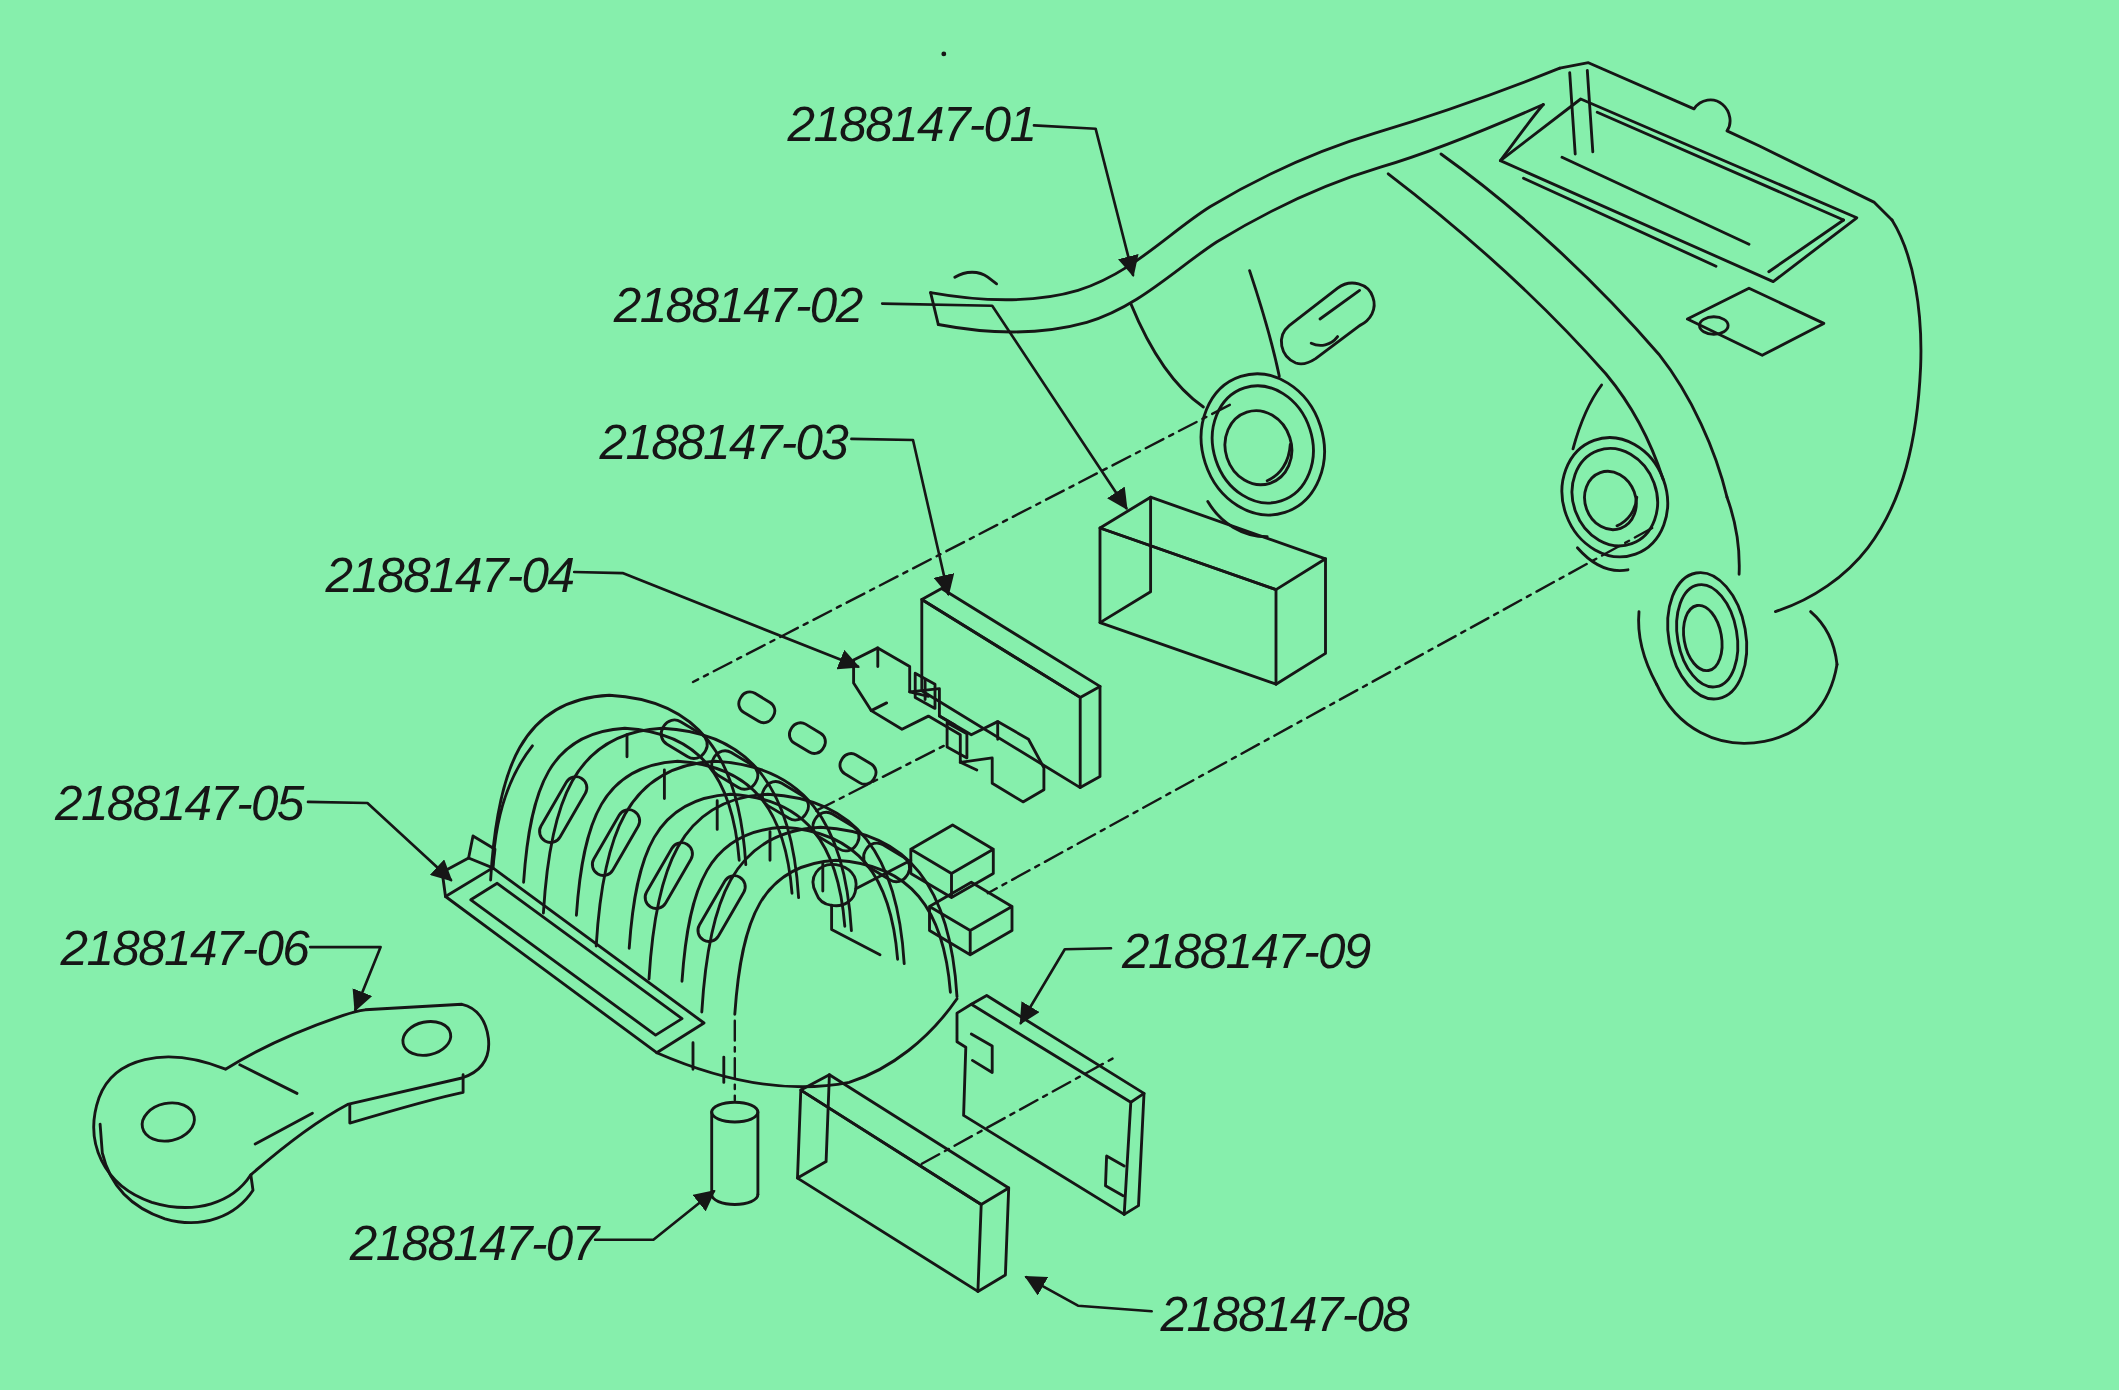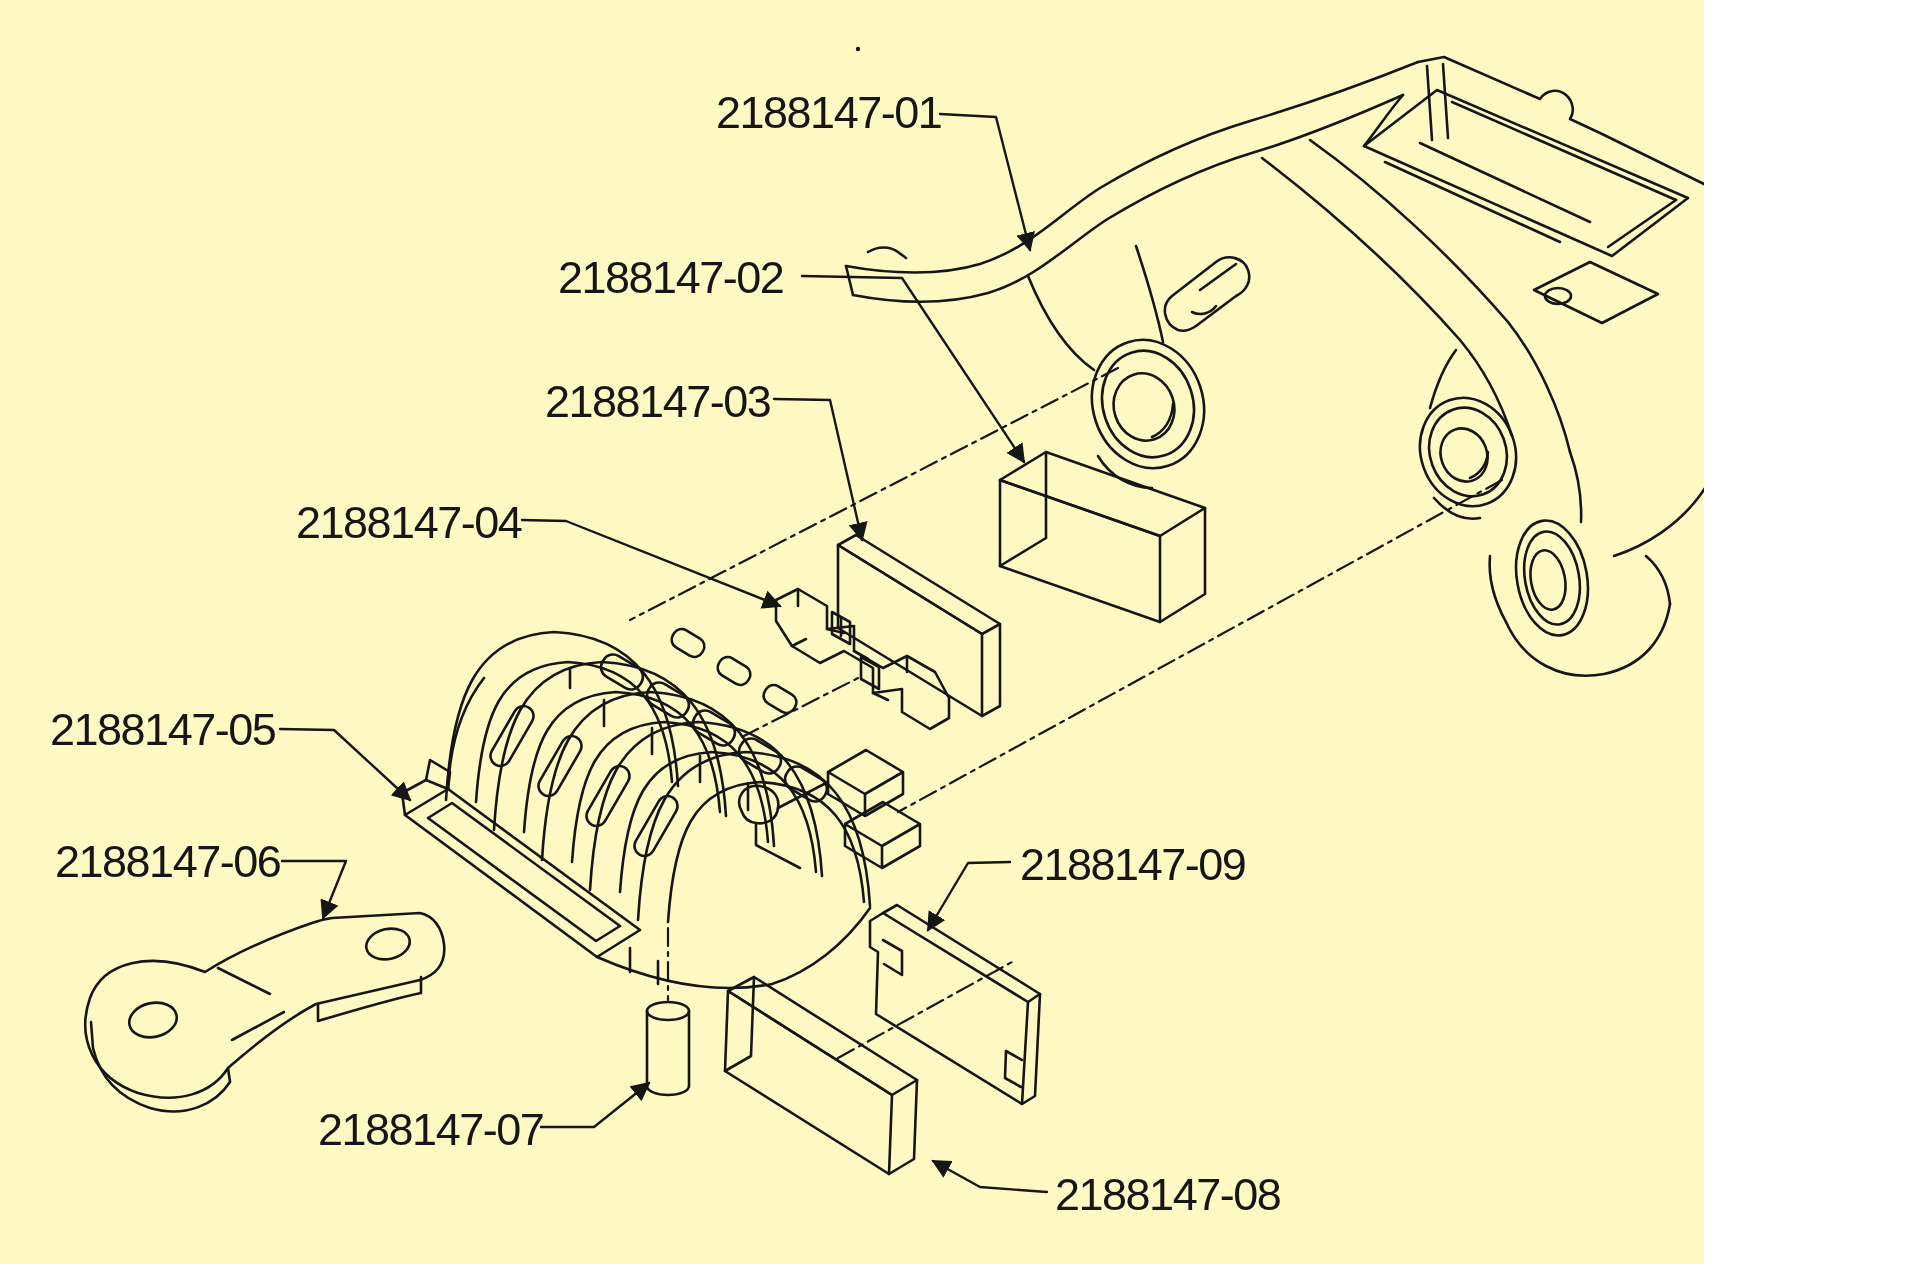--- a/index.html
+++ b/index.html
@@ -1,16 +1,16 @@
 <!DOCTYPE html>
 <html><head>
 <meta charset="utf-8">
 <style>
   html,body{margin:0;padding:0;background:#ffffff;}
-  .stage{position:relative;width:1704px;height:1264px;background:#fef9c3;overflow:hidden;}
+  .stage{position:relative;width:1926px;height:1264px;background:#86efac;overflow:hidden;font-style:italic;}
   svg{display:block;}
   .ln{stroke:#161616;stroke-width:2.6;fill:none;stroke-linecap:round;stroke-linejoin:round;}
   .leader{stroke:#161616;stroke-width:2.4;fill:none;stroke-linecap:round;stroke-linejoin:round;}
   .cline{stroke:#161616;stroke-width:2.2;fill:none;stroke-dasharray:18 6 4 6;stroke-linecap:round;}
   text.part-label{font-family:"Liberation Sans",sans-serif;font-size:45px;letter-spacing:-1.5px;fill:#161616;}
 </style>
 </head>
 <body>
 
 <div class="stage">

